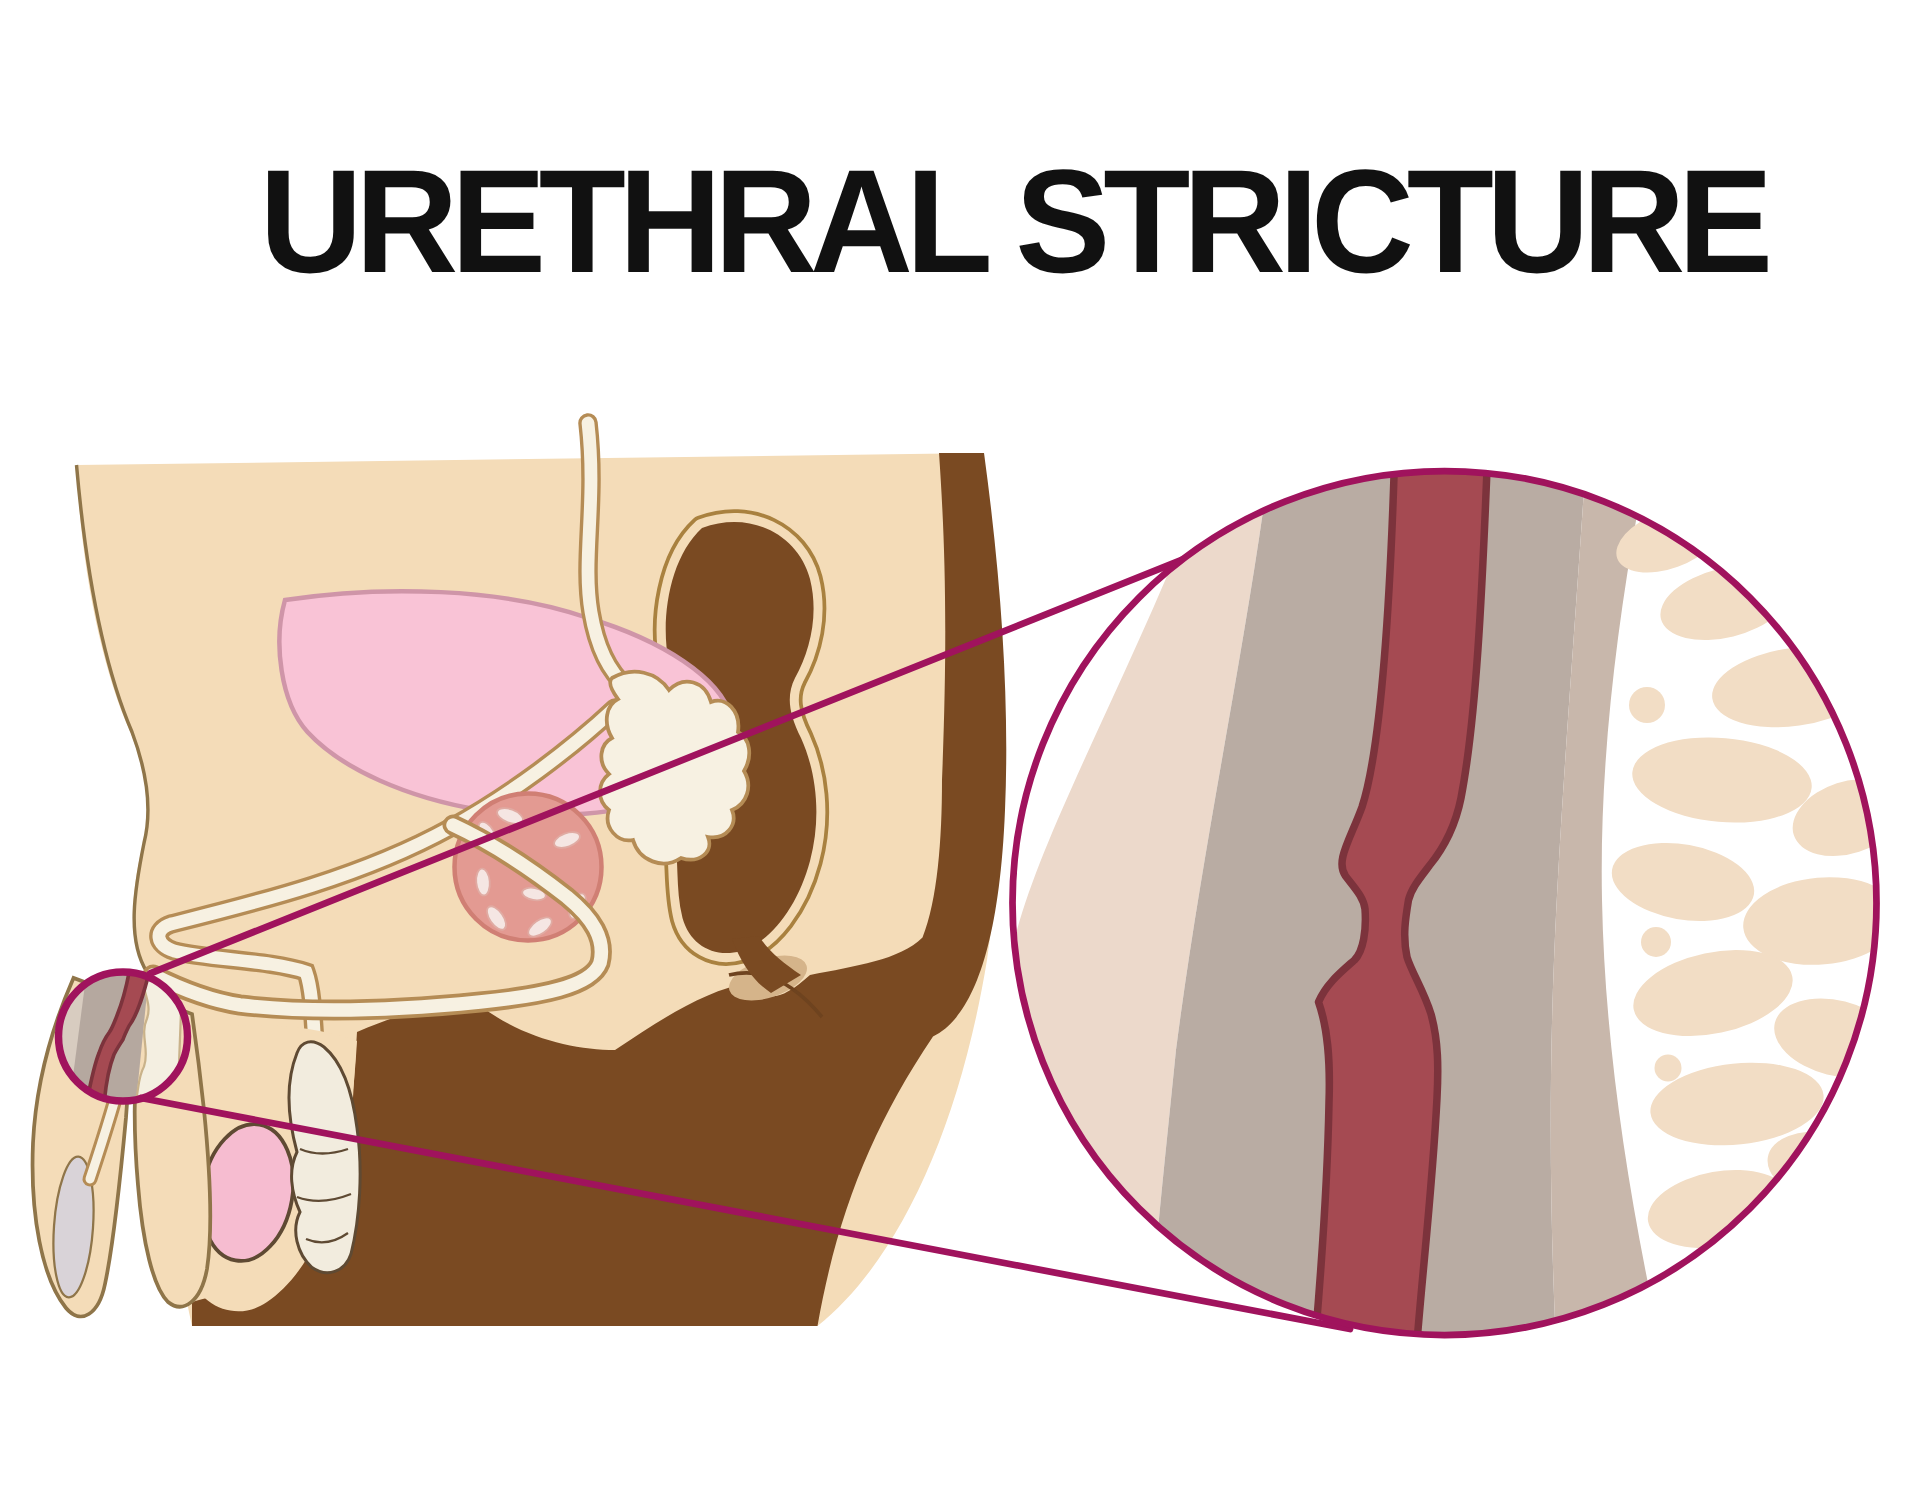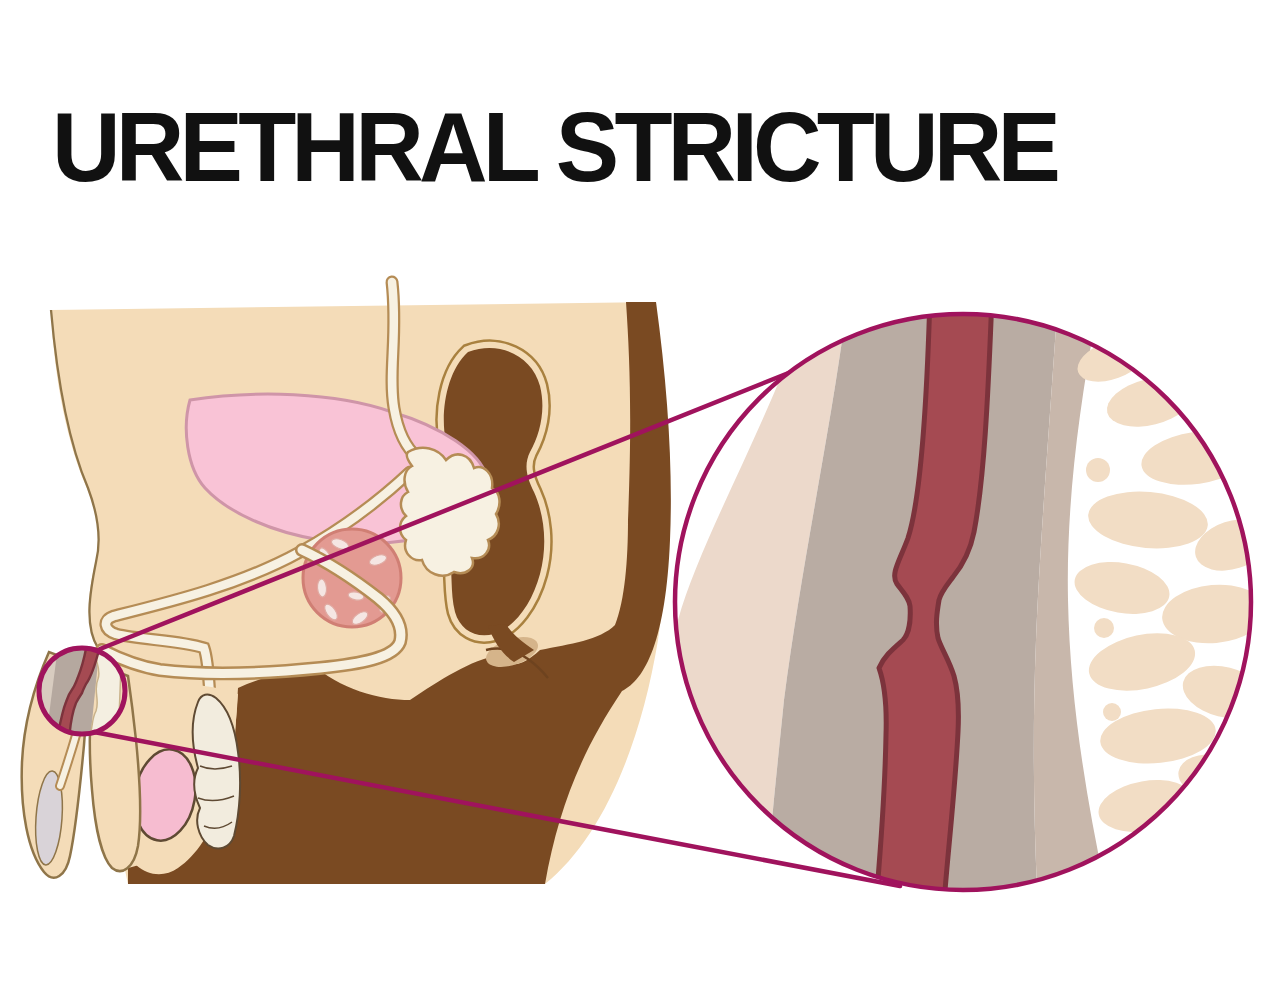--- a/index.html
+++ b/index.html
@@ -1,20 +1,20 @@
 <!DOCTYPE html>
 <html><head>
 <meta charset="utf-8">
 <style>
   html,body{margin:0;padding:0;}
   body{
     width:1280px;height:997px;position:relative;overflow:hidden;
     background:#ffffff;font-family:"Liberation Sans",sans-serif;
   }
-  .stage{position:absolute;inset:0;}
+  .stage{position:absolute;inset:0;text-align:right;}
   .title{
     position:absolute;left:52px;top:96px;width:1160px;
     font-size:98px;font-weight:800;letter-spacing:-5px;line-height:1.05;
     color:#111111;white-space:nowrap;
     transform:scaleX(.97);transform-origin:left center;
   }
   svg{position:absolute;left:0;top:0;}
 </style>
 </head>
 <body>

